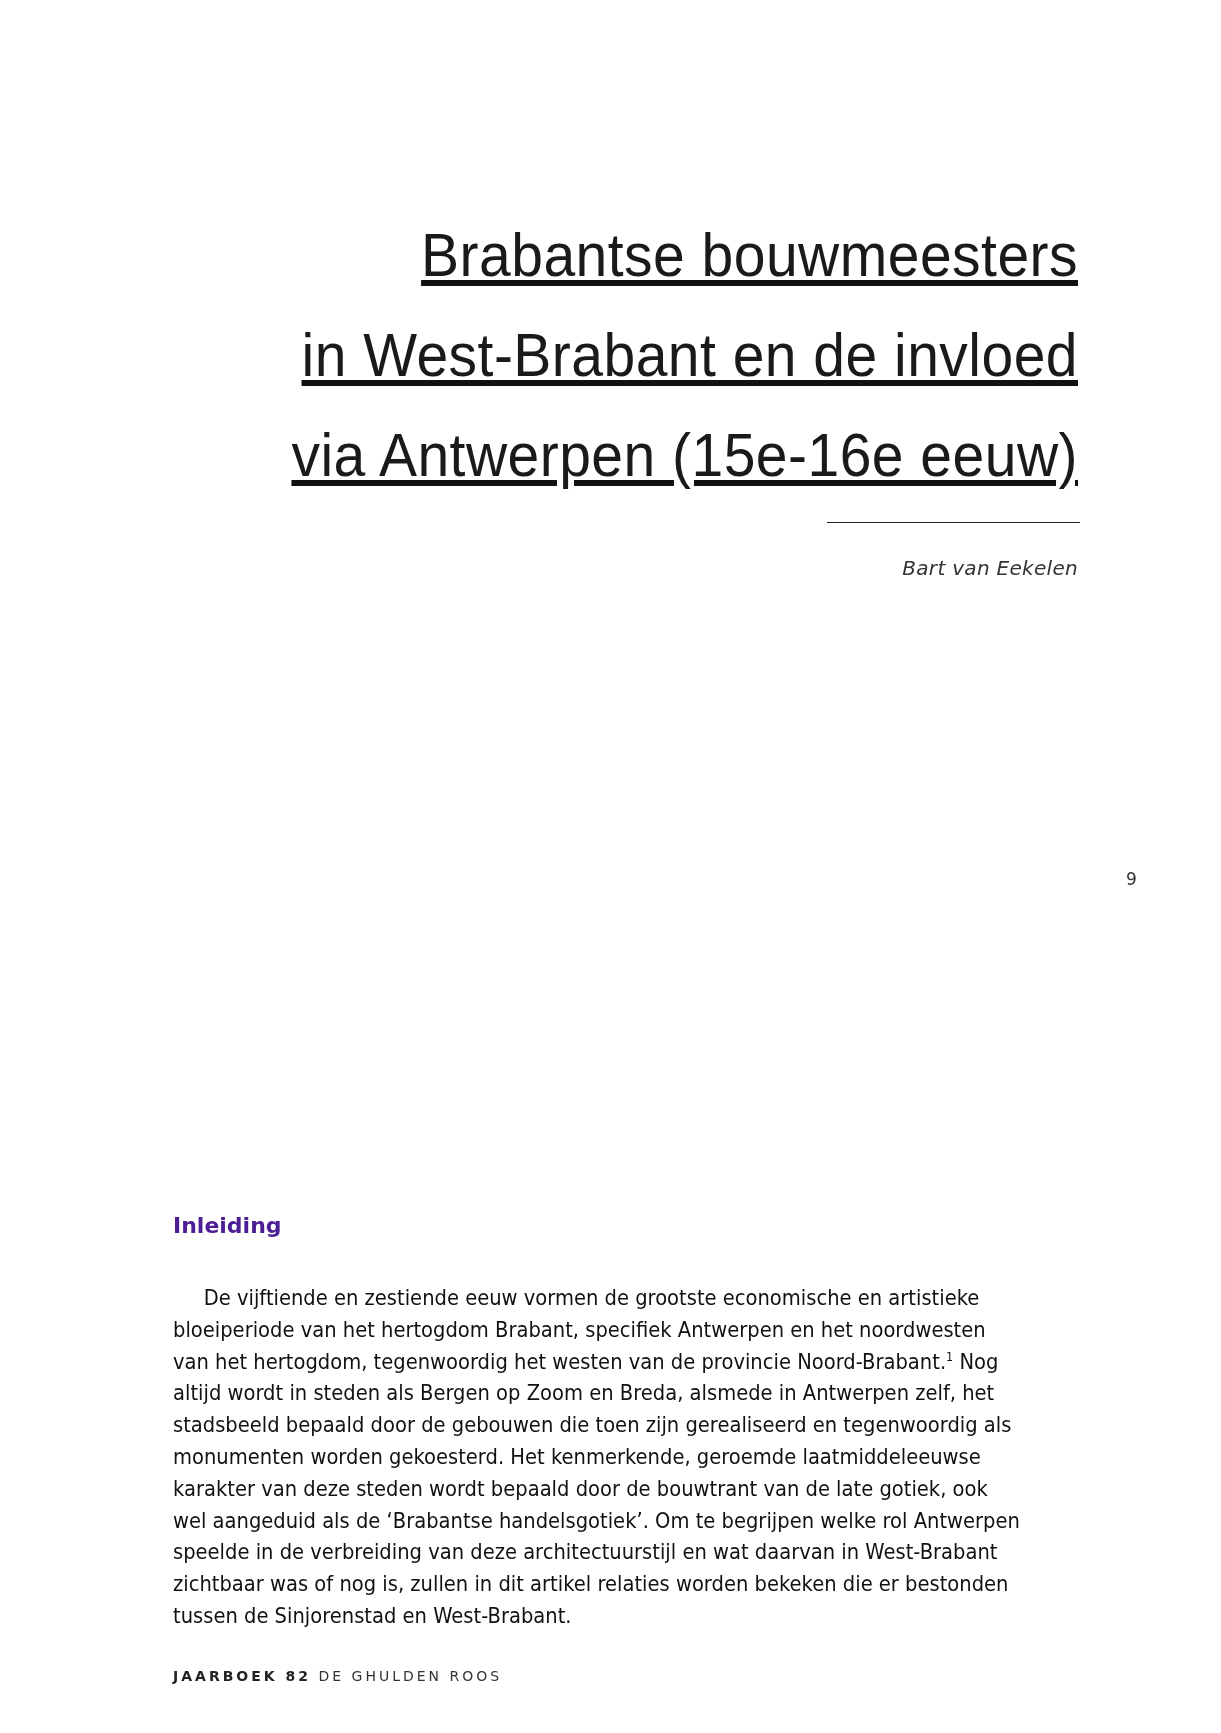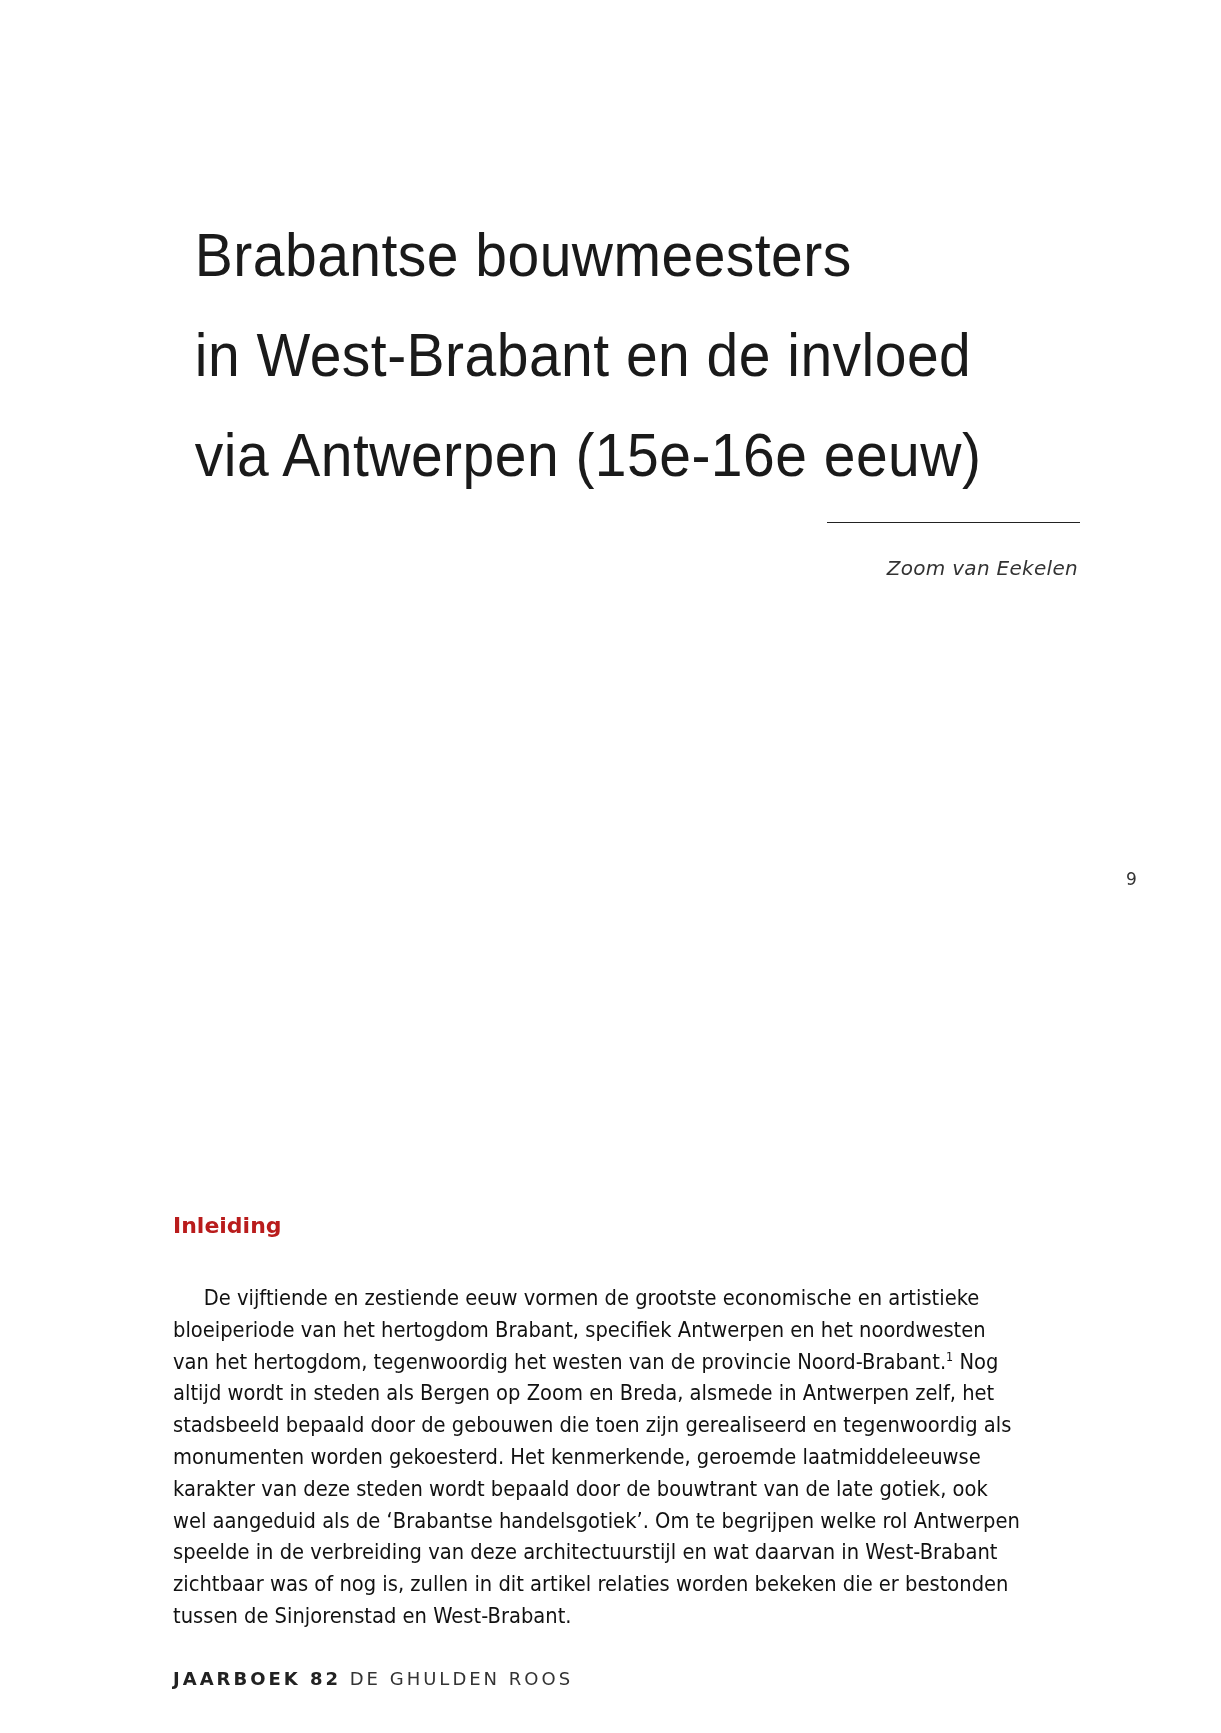--- a/index.html
+++ b/index.html
@@ -13,21 +13,22 @@
       position: relative;
       overflow: hidden;
       color: #111111;
       font-family: "Liberation Sans", sans-serif;
     }
     .title-block {
       position: absolute;
       right: 143px;
       top: 205px;
       width: 960px;
-      text-align: left;
+      text-align: right;
+      text-decoration: underline;
     }
     .title-line {
       display: block;
       font-family: "Liberation Sans", sans-serif;
       font-weight: 300;
       font-size: 62px;
       line-height: 100px;
       letter-spacing: 0.5px;
       color: #1a1a1a;
       transform: scaleX(0.92);
@@ -60,21 +61,21 @@
       font-size: 17px;
       color: #333333;
     }
     .section-heading {
       position: absolute;
       left: 173px;
       top: 1213px;
       font-family: "DejaVu Sans", sans-serif;
       font-weight: bold;
       font-size: 22px;
-      color: #b91c1c;
+      color: #4c1d95;
     }
     .body-text {
       position: absolute;
       left: 173px;
       top: 1276px;
       width: 930px;
       margin-top: 7px;
     }
     .body-line {
       display: block;
@@ -92,21 +93,21 @@
     .fn-ref {
       font-size: 12px;
       vertical-align: super;
       line-height: 0;
     }
     .footer {
       position: absolute;
       left: 173px;
       top: 1668px;
       font-family: "DejaVu Sans", sans-serif;
-      font-size: 18px;
+      font-size: 14px;
       letter-spacing: 3px;
       color: #222222;
       white-space: nowrap;
     }
     .footer-bold {
       font-weight: bold;
     }
     .footer-light {
       font-weight: normal;
       color: #333333;
@@ -116,21 +117,21 @@
 <body>
 
 <div class="title-block">
   <span class="title-line">Brabantse bouwmeesters</span>
   <span class="title-line">in West-Brabant en de invloed</span>
   <span class="title-line">via Antwerpen (15e-16e eeuw)</span>
 </div>
 
 <div class="title-rule"></div>
 
-<div class="author">Zoom van Eekelen</div>
+<div class="author">Bart van Eekelen</div>
 
 <div class="page-number">9</div>
 
 <div class="section-heading">Inleiding</div>
 
 <div class="body-text">
   <span class="body-line indent">De vijftiende en zestiende eeuw vormen de grootste economische en artistieke</span>
   <span class="body-line">bloeiperiode van het hertogdom Brabant, specifiek Antwerpen en het noordwesten</span>
   <span class="body-line"><span>van het hertogdom, tegenwoordig het westen van de provincie Noord-Brabant.</span><sup class="fn-ref">1</sup><span> Nog</span></span>
   <span class="body-line">altijd wordt in steden als Bergen op Zoom en Breda, alsmede in Antwerpen zelf, het</span>

